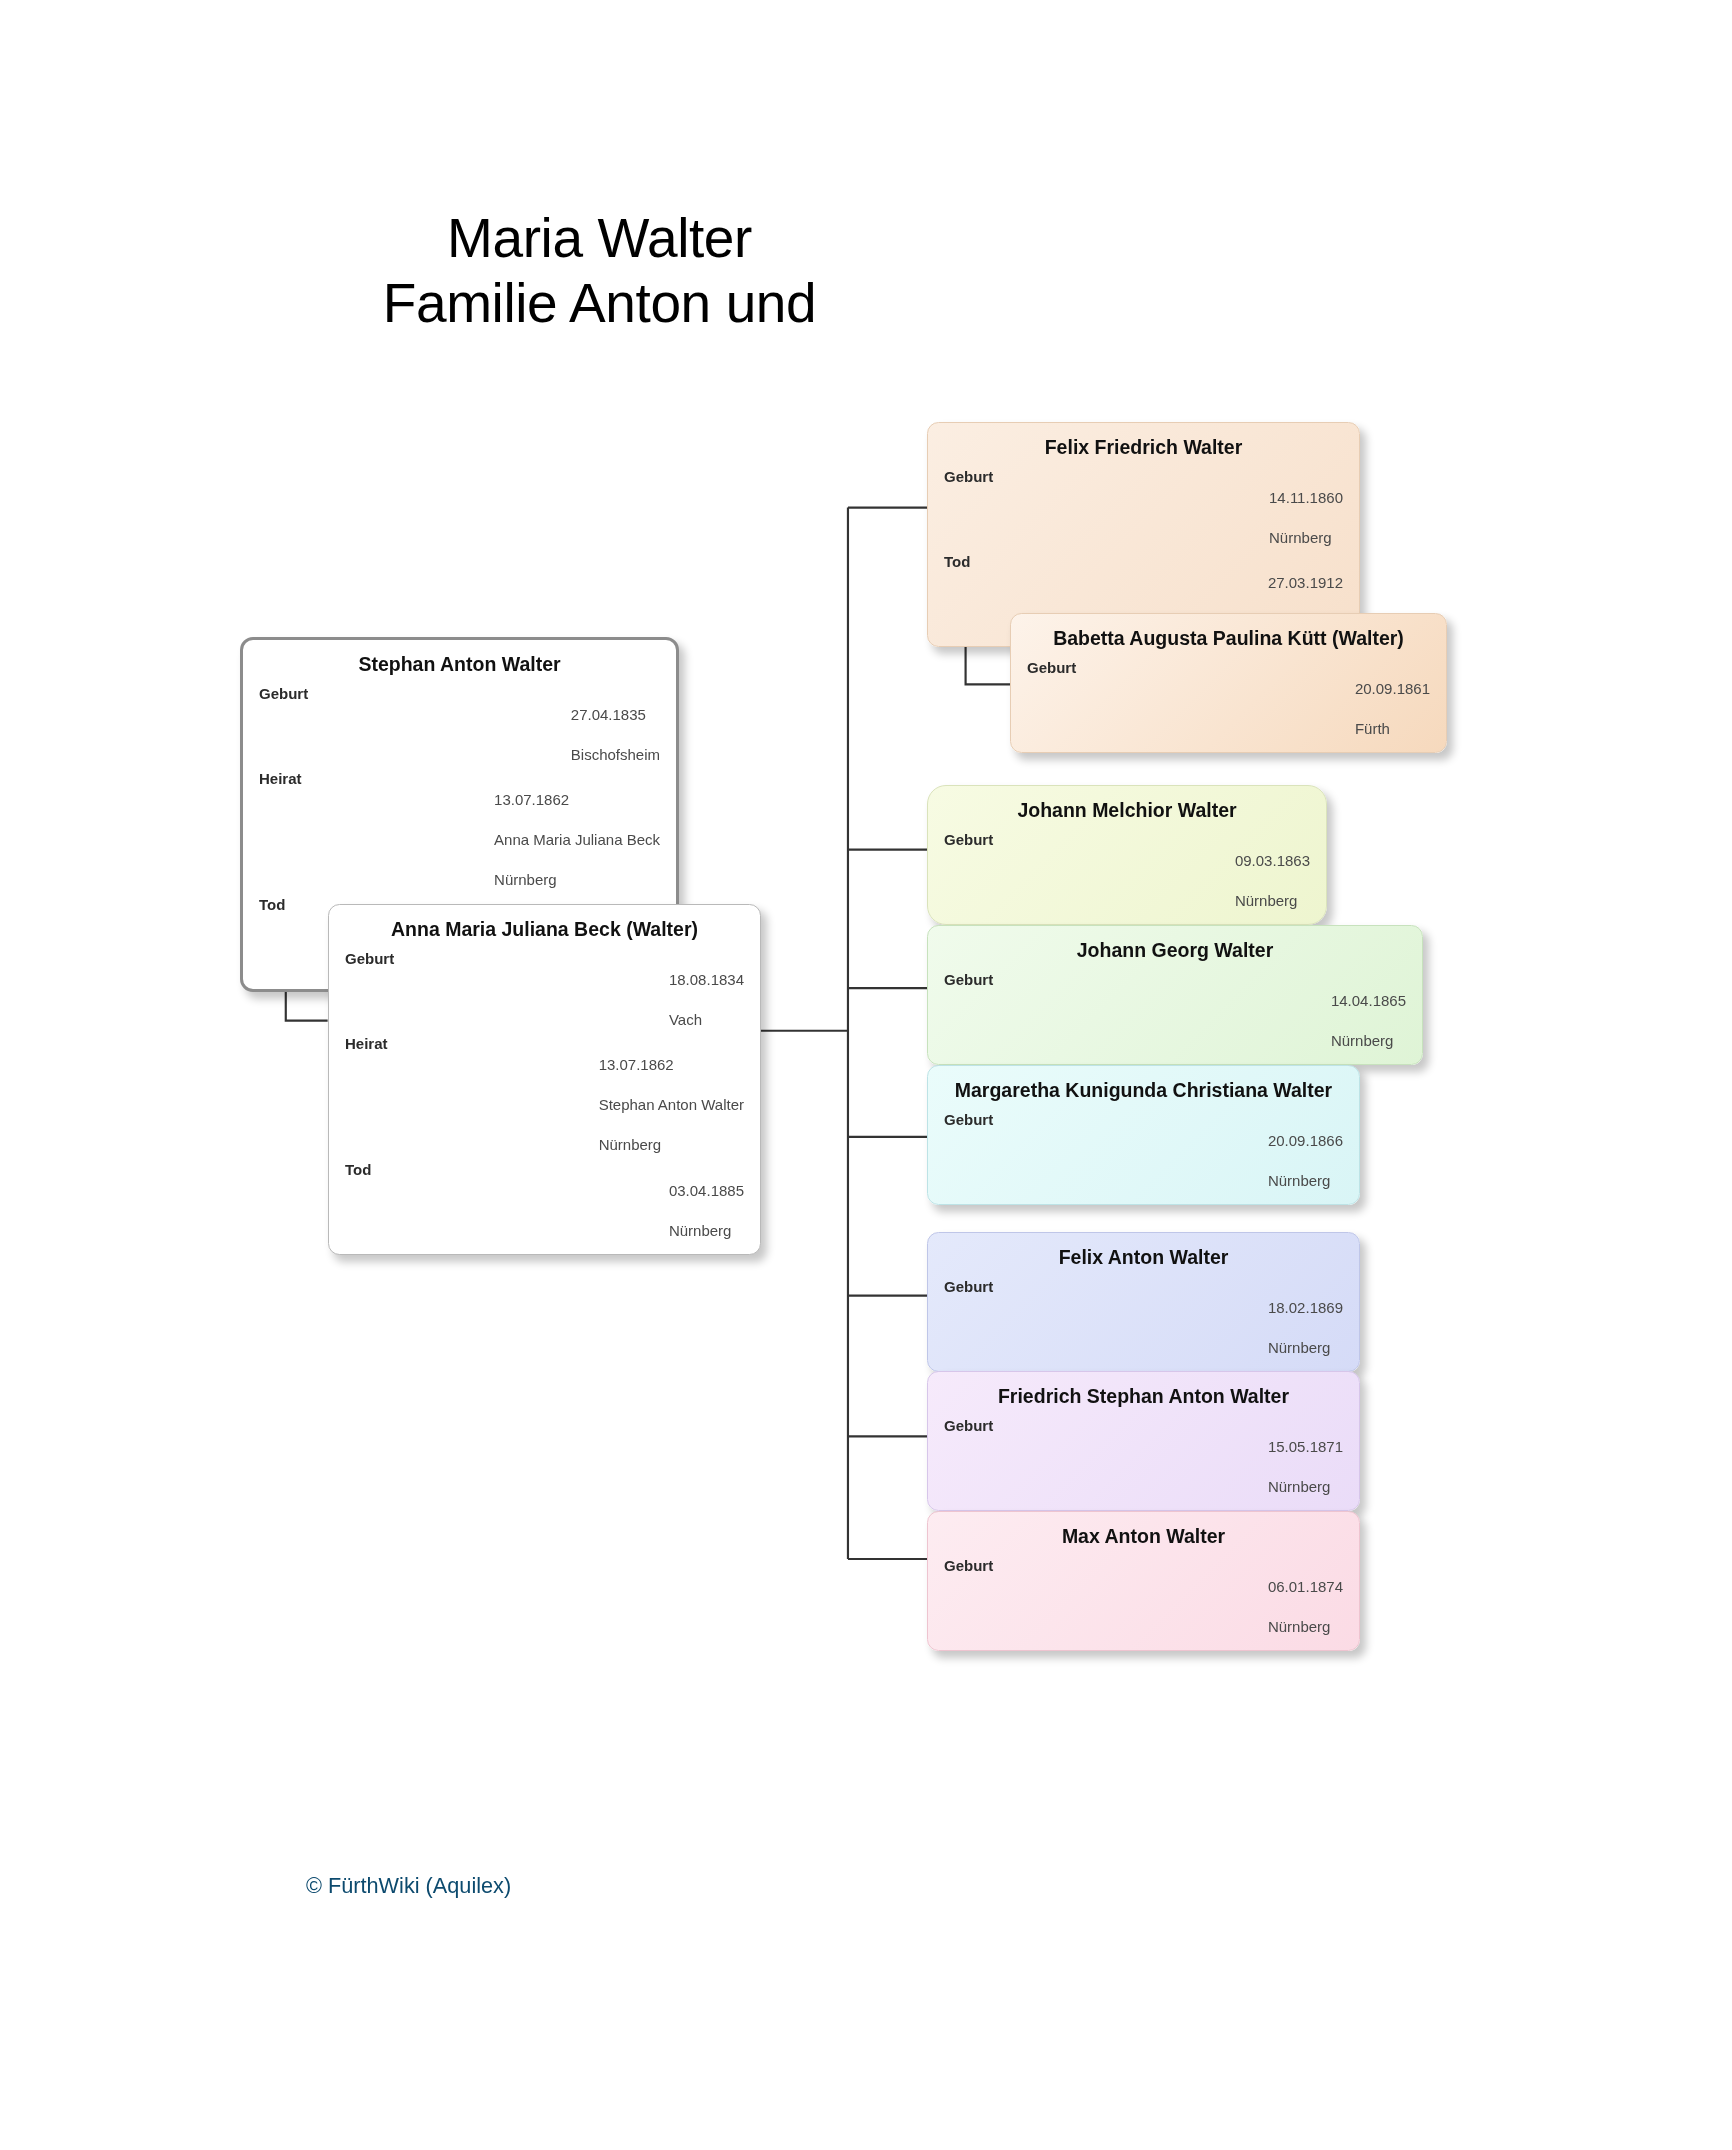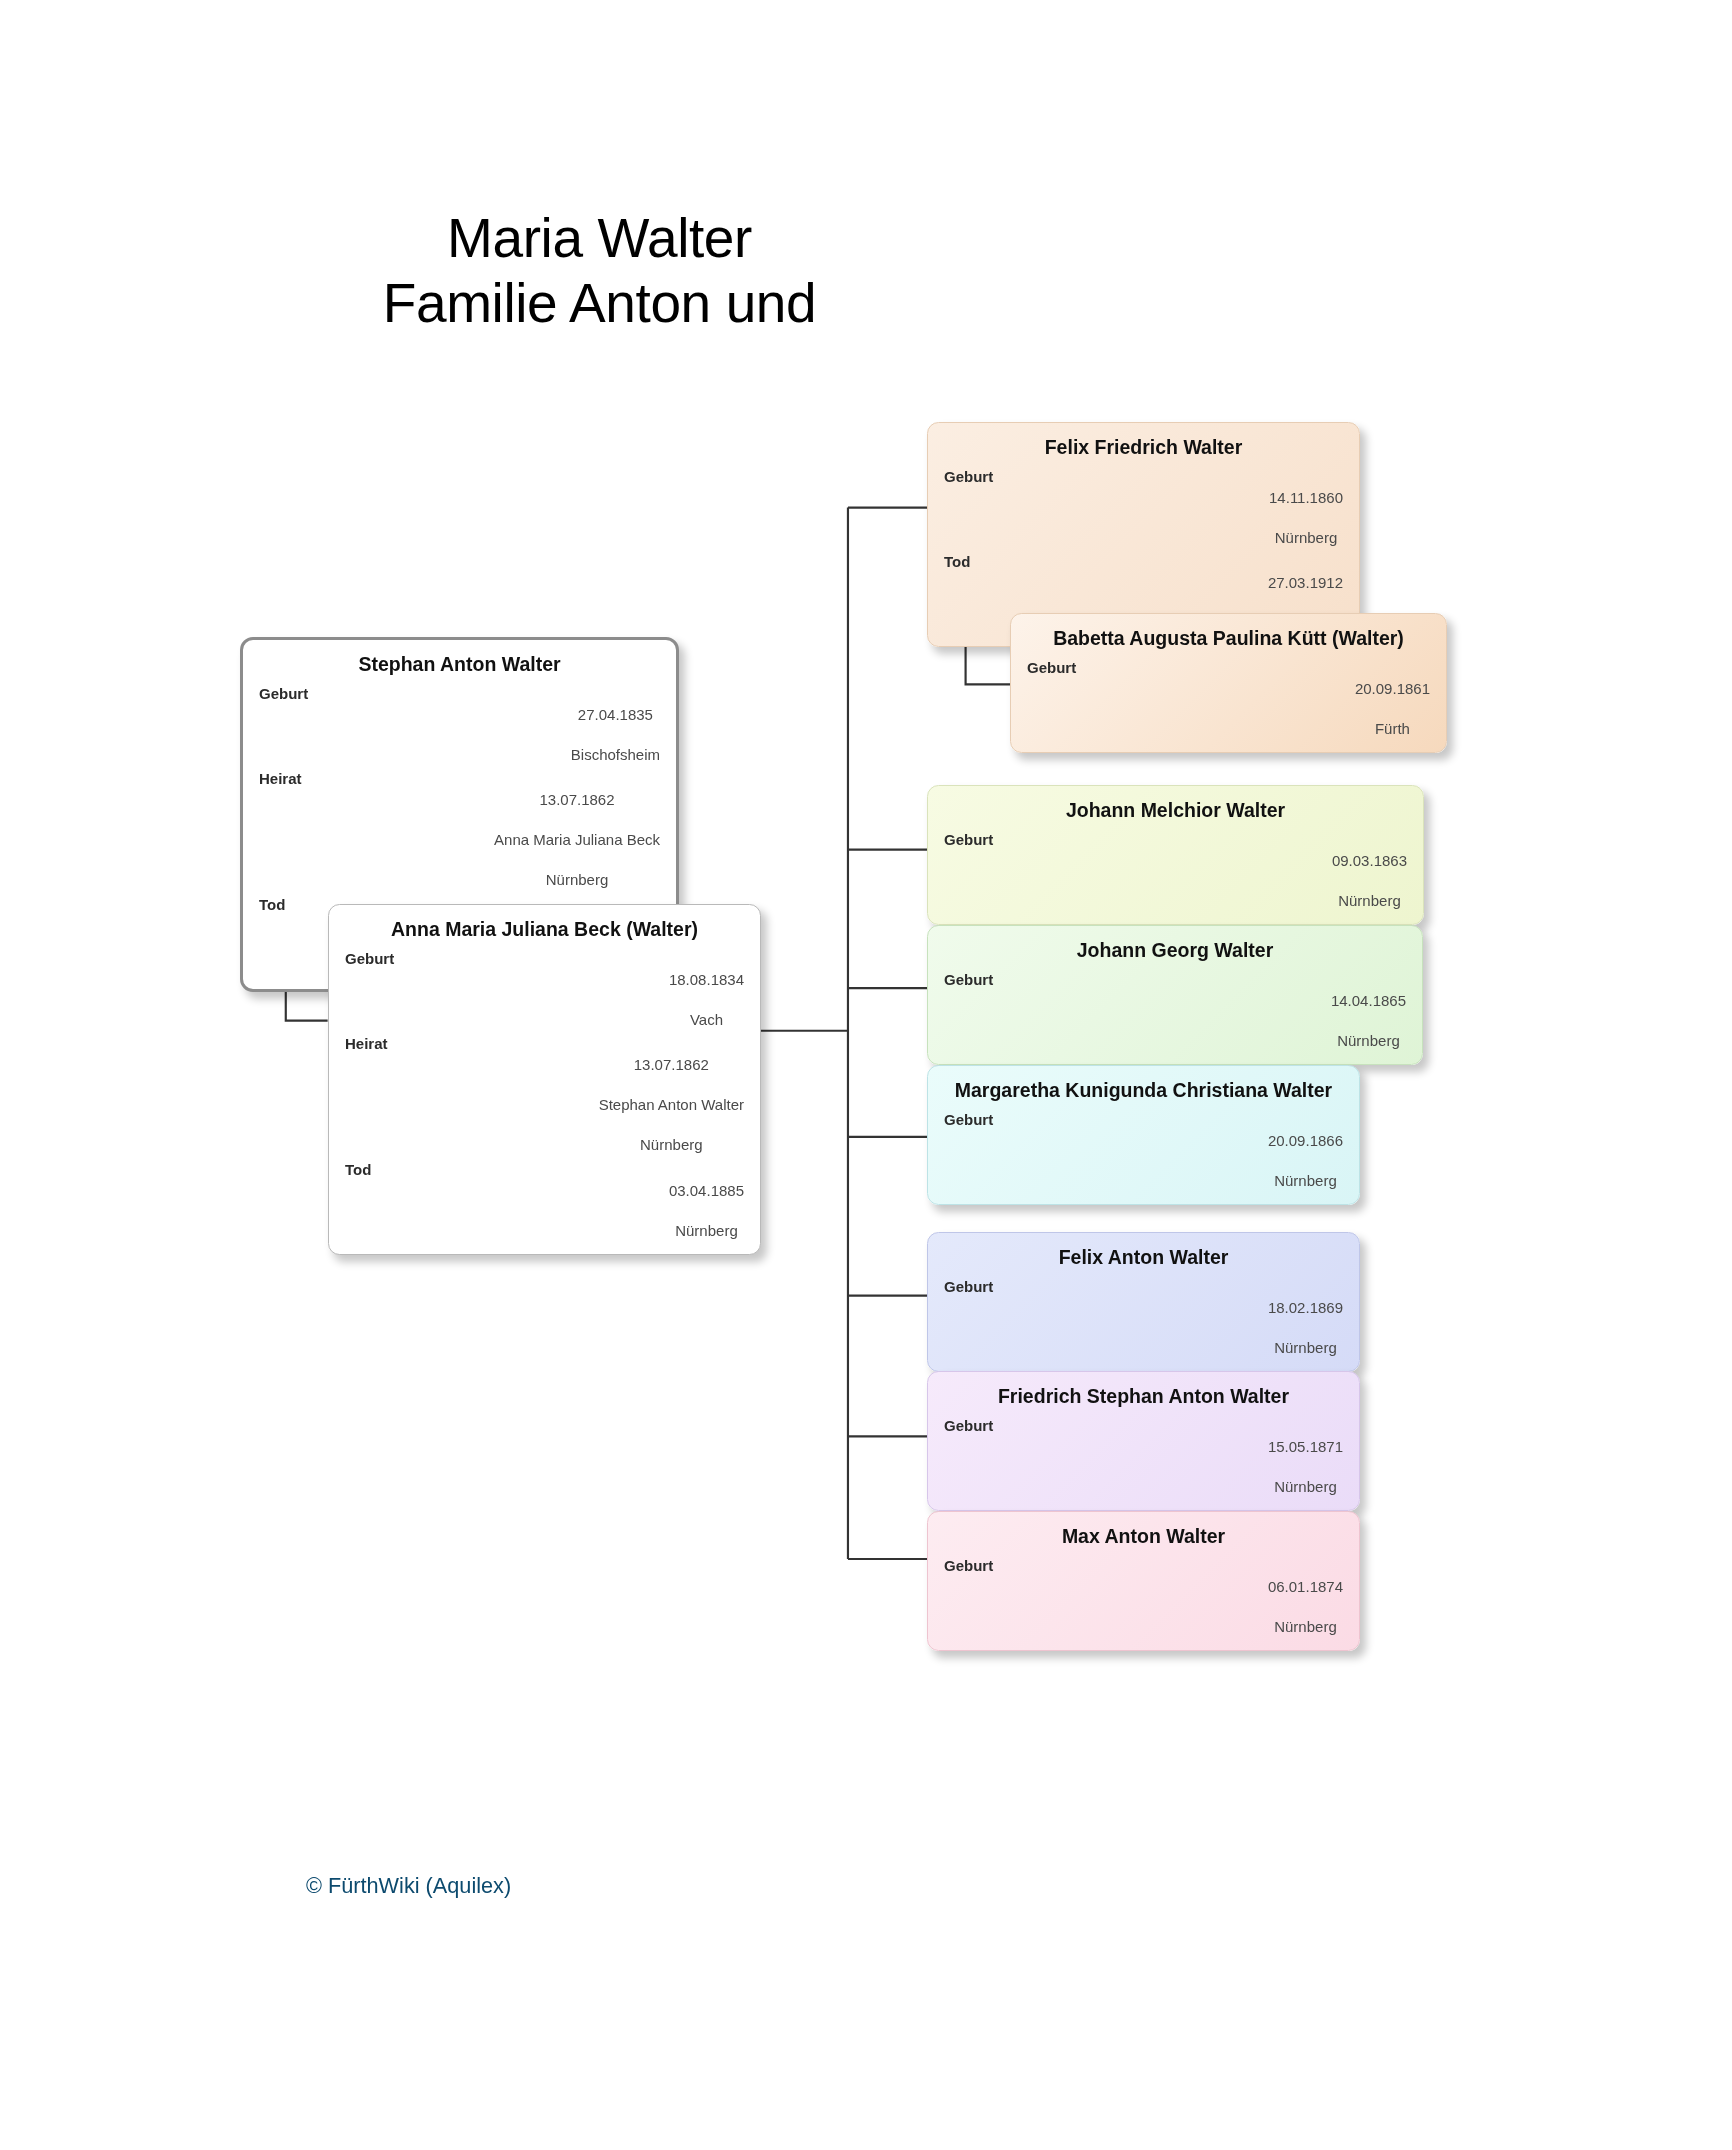--- a/index.html
+++ b/index.html
@@ -71,21 +71,21 @@
     margin-top: 5px;
   }
   .row .lbl {
     font-weight: bold;
     color: #2b2b2b;
     white-space: nowrap;
     padding-right: 13px;
     font-size: 15px;
   }
   .row .val {
-    text-align: center;
+    text-align: left;
     line-height: 1.34;
     color: #4a4a4a;
     font-size: 15px;
     white-space: pre-line;
   }
 
   
   .card.root-male {
     border: 3.6px solid #8c8c8c;
     background: #ffffff;
@@ -221,21 +221,21 @@
     <div class="name">Babetta Augusta Paulina Kütt (Walter)</div>
     <div class="row">
       <span class="lbl">Geburt</span>
       <span class="val">
         <span>20.09.1861</span><br>
         <span>Fürth</span>
       </span>
     </div>
   </div>
 
-  <div class="card c-yellow" style="left:927px; top:785px; width:497px;">
+  <div class="card c-yellow" style="left:927px; top:785px; width:400px;border-radius:19px;">
     <div class="name">Johann Melchior Walter</div>
     <div class="row">
       <span class="lbl">Geburt</span>
       <span class="val">
         <span>09.03.1863</span><br>
         <span>Nürnberg</span>
       </span>
     </div>
   </div>
 

